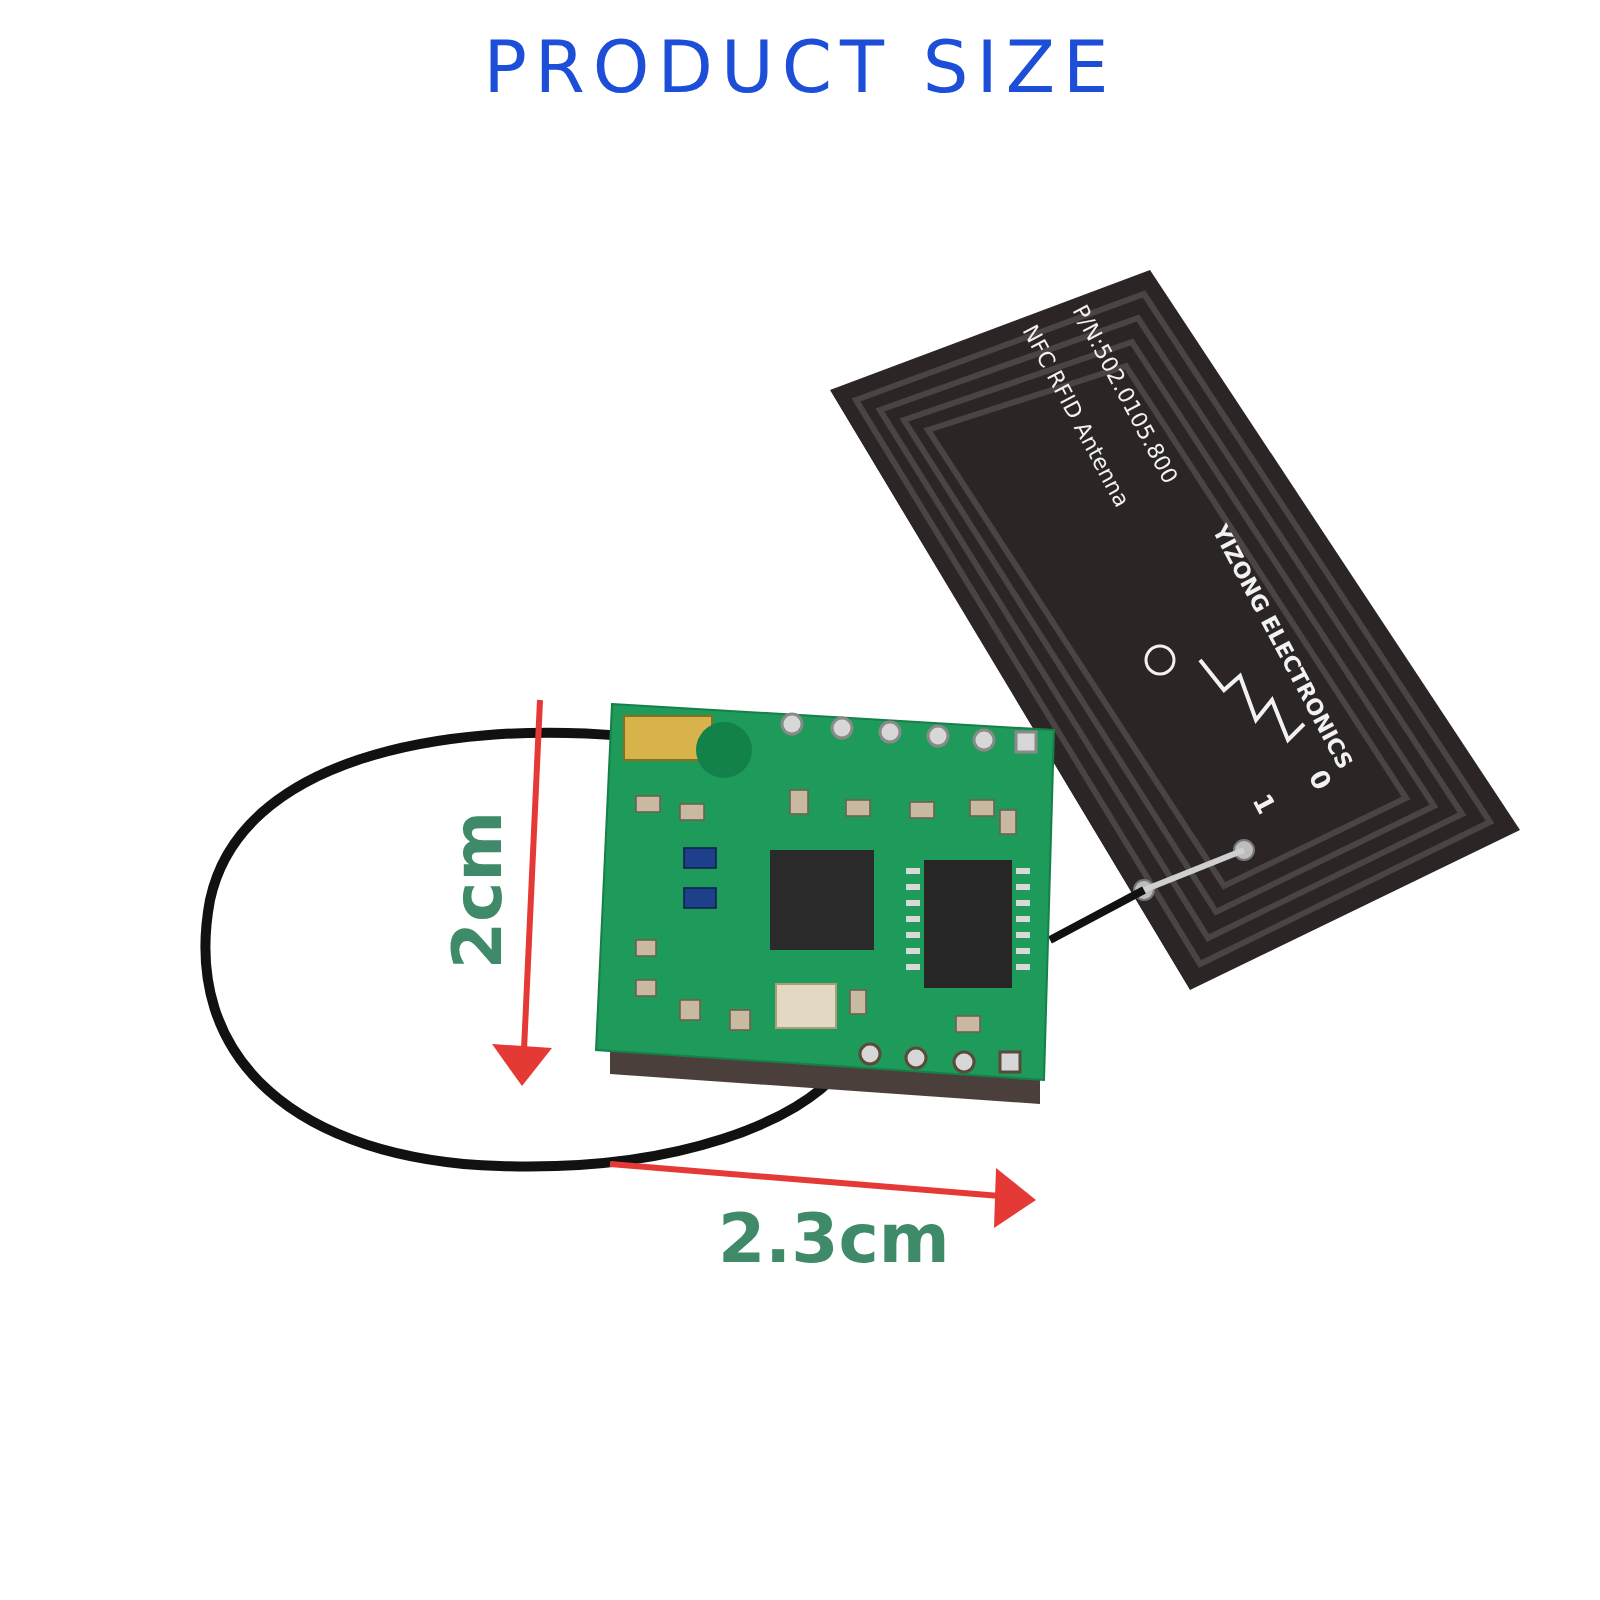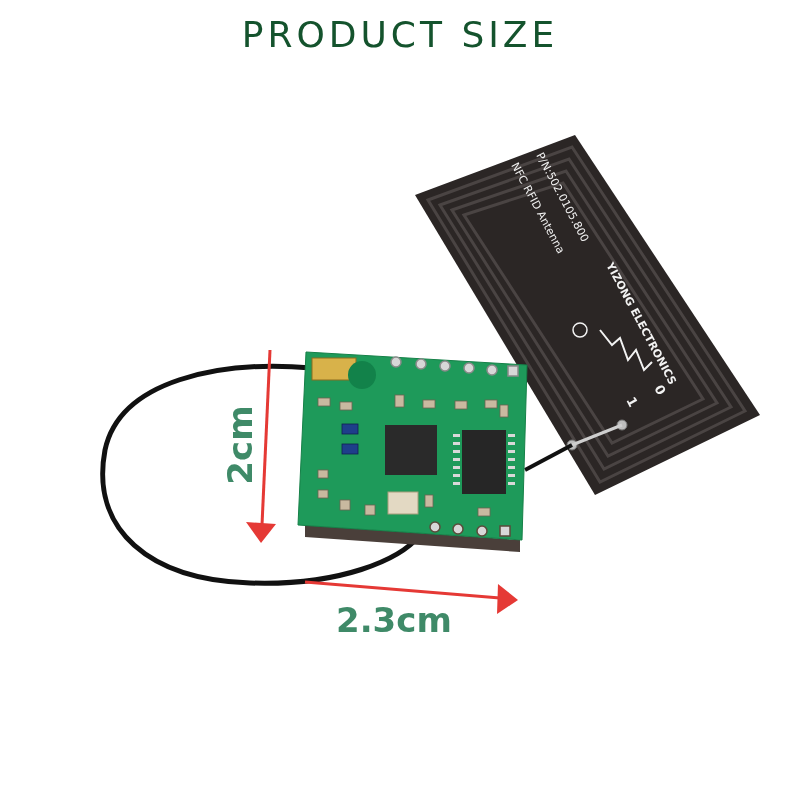--- a/index.html
+++ b/index.html
@@ -1,28 +1,28 @@
 <!DOCTYPE html>
 <html><head>
   <meta charset="utf-8">
   <style>
     html, body { margin: 0; padding: 0; background: #ffffff; }
     body { width: 800px; height: 800px; position: relative; overflow: hidden; font-family: "DejaVu Sans", sans-serif; }
     .title {
       position: absolute; left: 0; top: 14px; width: 800px; text-align: center;
       font-family: "DejaVu Sans", sans-serif; font-size: 36px; letter-spacing: 4px;
-      color: #14532d; font-weight: normal;
+      color: #1d4ed8; font-weight: normal;
     }
     svg.scene { position: absolute; left: 0; top: 0; }
     .dim-label {
       position: absolute; font-family: "DejaVu Sans", sans-serif; font-weight: bold;
       color: #3f8a68; font-size: 34px;
     }
     .dim-height { left: 200px; top: 425px; transform: rotate(-90deg); transform-origin: center; }
-    .dim-width { left: 336px; top: 600px; }
+    .dim-width { left: 359px; top: 600px; }
   </style>
 </head>
 <body>
 
 <div class="title">PRODUCT SIZE</div>
 
 <svg class="scene" width="800" height="800" viewBox="0 0 800 800">
 
   <g>
     <polygon points="415,195 575,135 760,415 595,495" fill="#2b2625"></polygon>

